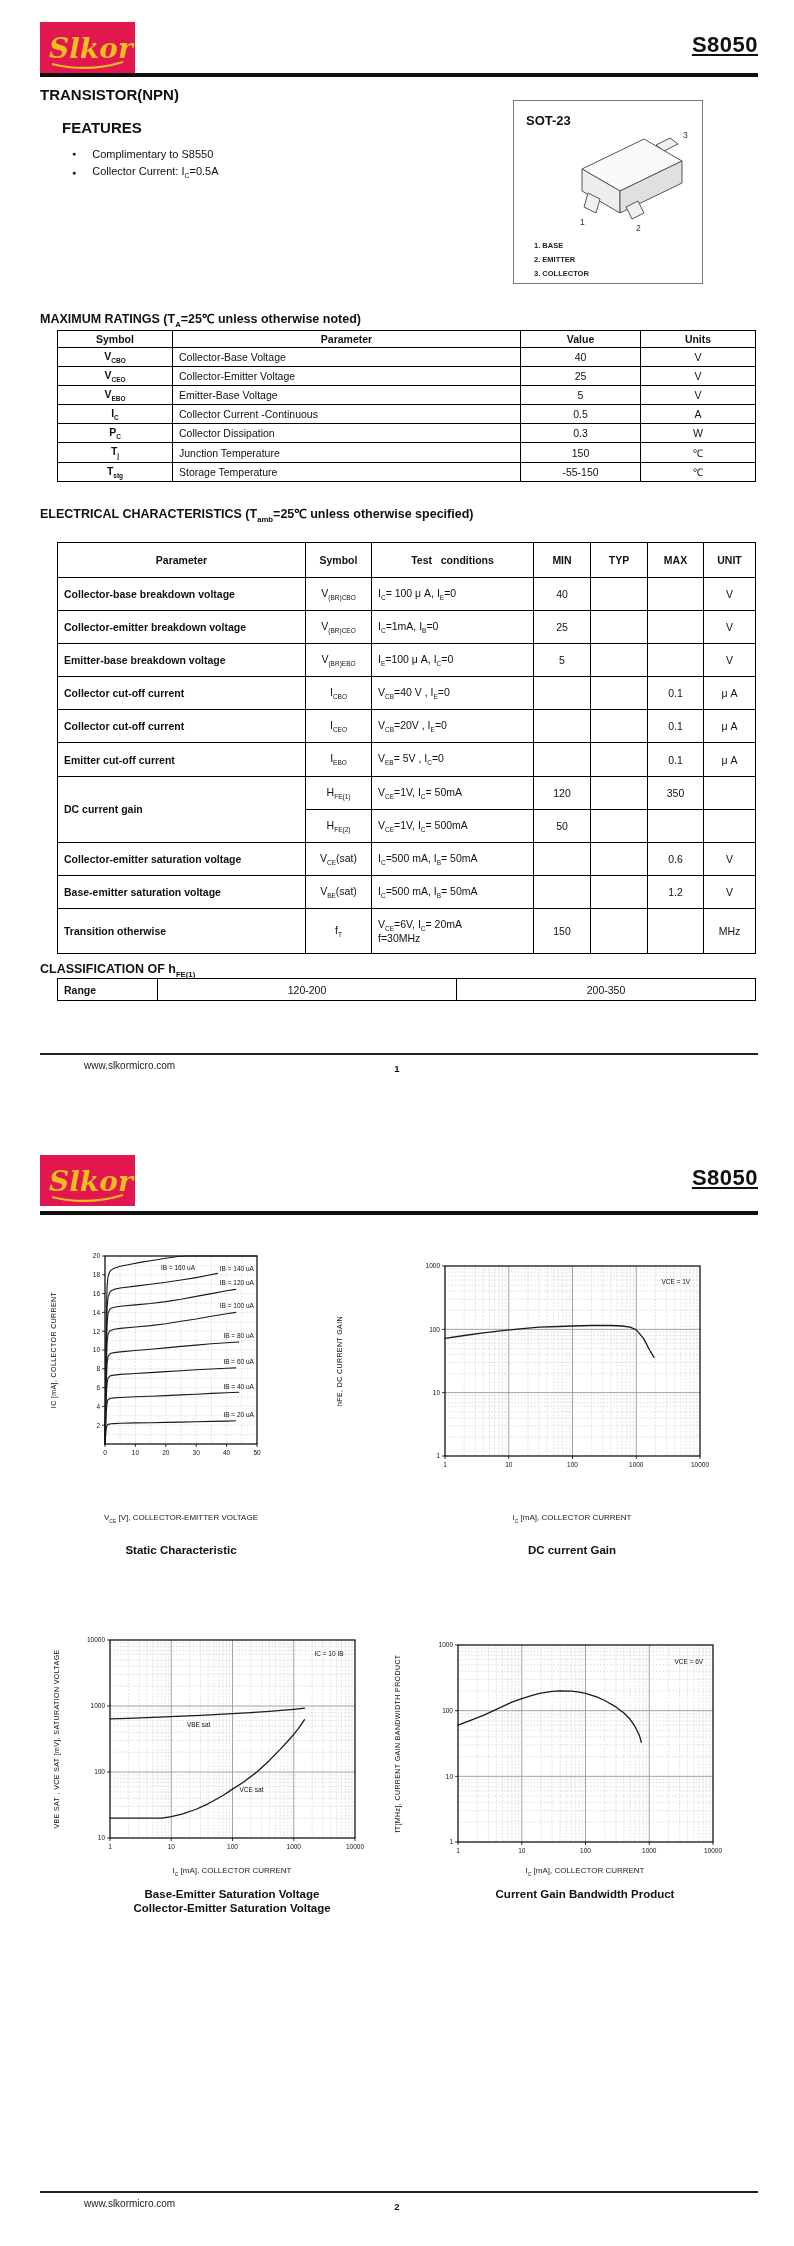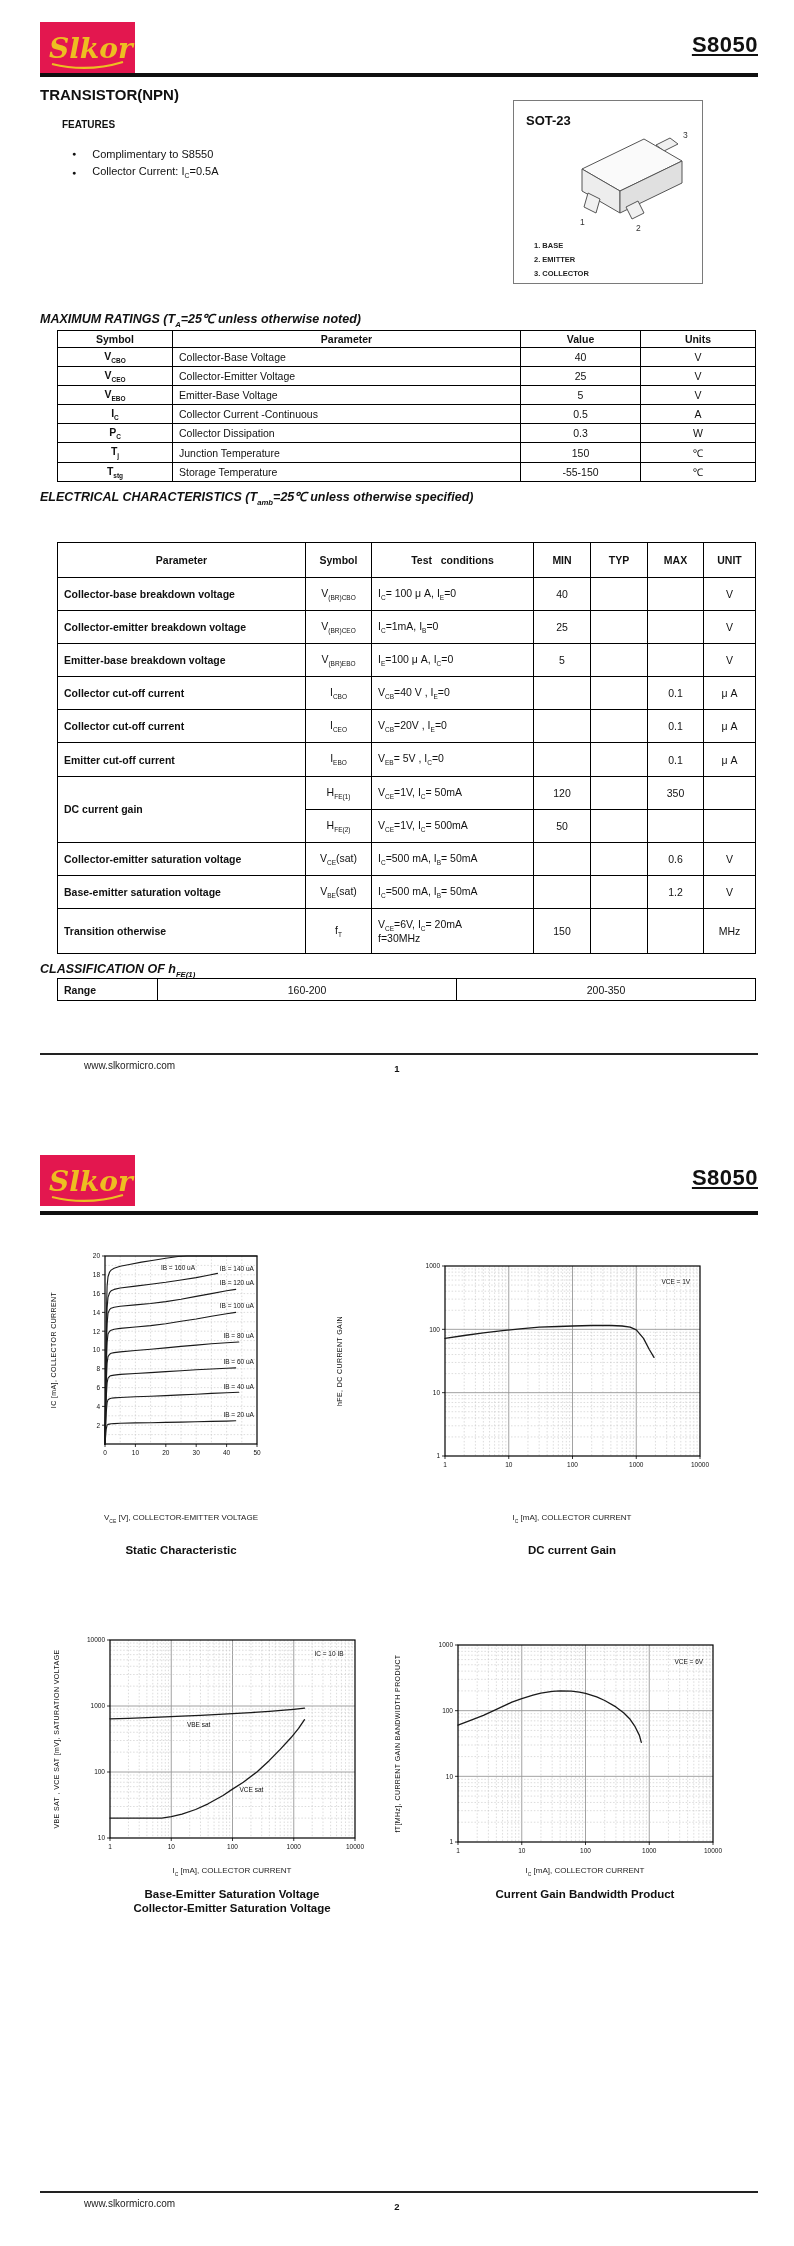--- a/index.html
+++ b/index.html
@@ -5,22 +5,22 @@
   html,body{margin:0;padding:0;background:#fff;}
   body{width:794px;height:2246px;overflow:hidden;font-family:"Liberation Sans",sans-serif;color:#111;position:relative;}
   .page{position:absolute;left:0;width:794px;background:#fff;}
   .p1{top:0;height:1115px;}
   .p2{top:1115px;height:1131px;}
   .abs{position:absolute;}
   .rule{position:absolute;background:#101010;height:4px;left:40px;width:718px;}
   .thinrule{position:absolute;background:#222;height:2px;left:40px;width:718px;}
   .product{position:absolute;right:36px;font-size:22px;font-weight:bold;letter-spacing:0.5px;text-decoration:underline;}
   .doctitle{position:absolute;left:40px;font-size:15px;font-weight:bold;}
-  .h-sec{position:absolute;left:40px;font-size:12.5px;font-weight:bold;font-style:italic;}
-  .feat-h{position:absolute;left:62px;font-size:10px;font-weight:bold;}
+  .h-sec{position:absolute;left:40px;font-size:12.5px;font-weight:bold;}
+  .feat-h{position:absolute;left:62px;font-size:15px;font-weight:bold;}
   .feat-list{position:absolute;left:72px;font-size:11px;margin-top:10px;}
   .feat-item{display:flex;align-items:center;height:19px;}
   .bullet{font-size:7px;margin-right:16px;}
   .pkgbox{position:absolute;left:513px;top:100px;width:188px;height:182px;border:1.5px solid #7a7a7a;background:#fff;}
   .pkgname{position:absolute;left:12px;top:12px;font-size:13px;font-weight:bold;}
   .pins{position:absolute;left:20px;top:138px;font-size:7.5px;line-height:14px;font-weight:bold;color:#222;}
   table{border-collapse:collapse;width:100%;font-size:10.5px;color:#111;table-layout:fixed;}
   td,th{border:1px solid #000;padding:2px 6px;overflow:hidden;}
   th{font-weight:bold;text-align:center;}
   .a-l{text-align:left;}
@@ -154,21 +154,21 @@
           <tr>
             <td class="a-cb">T<sub>stg</sub></td>
             <td class="a-l">Storage Temperature</td>
             <td class="a-c">-55-150</td>
             <td class="a-c">℃</td>
           </tr>
         </tbody>
       </table>
     </div>
 
-  <div class="h-sec" style="top:488px;">ELECTRICAL CHARACTERISTICS (T<sub>amb</sub>=25℃ unless otherwise specified)</div>
+  <div class="h-sec" style="top:505px;">ELECTRICAL CHARACTERISTICS (T<sub>amb</sub>=25℃ unless otherwise specified)</div>
   <div class="tbl-ec">
       <table>
         <colgroup>
           <col style="width: 248px;">
           <col style="width: 66px;">
           <col style="width: 162px;">
           <col style="width: 57px;">
           <col style="width: 57px;">
           <col style="width: 56px;">
           <col style="width: 52px;">
@@ -291,21 +291,21 @@
   <div class="tbl-cl">
       <table>
         <colgroup>
           <col style="width: 100px;">
           <col style="width: 299px;">
           <col style="width: 299px;">
         </colgroup>
         <tbody>
           <tr>
             <td class="a-lb">Range</td>
-            <td class="a-c">160-200</td>
+            <td class="a-c">120-200</td>
             <td class="a-c">200-350</td>
           </tr>
         </tbody>
       </table>
     </div>
 
   <div class="thinrule" style="top:1053px;"></div>
   <div class="footer-url" style="top:1060px;">www.slkormicro.com</div>
   <div class="pageno" style="top:1063px;">1</div>
 </div>

